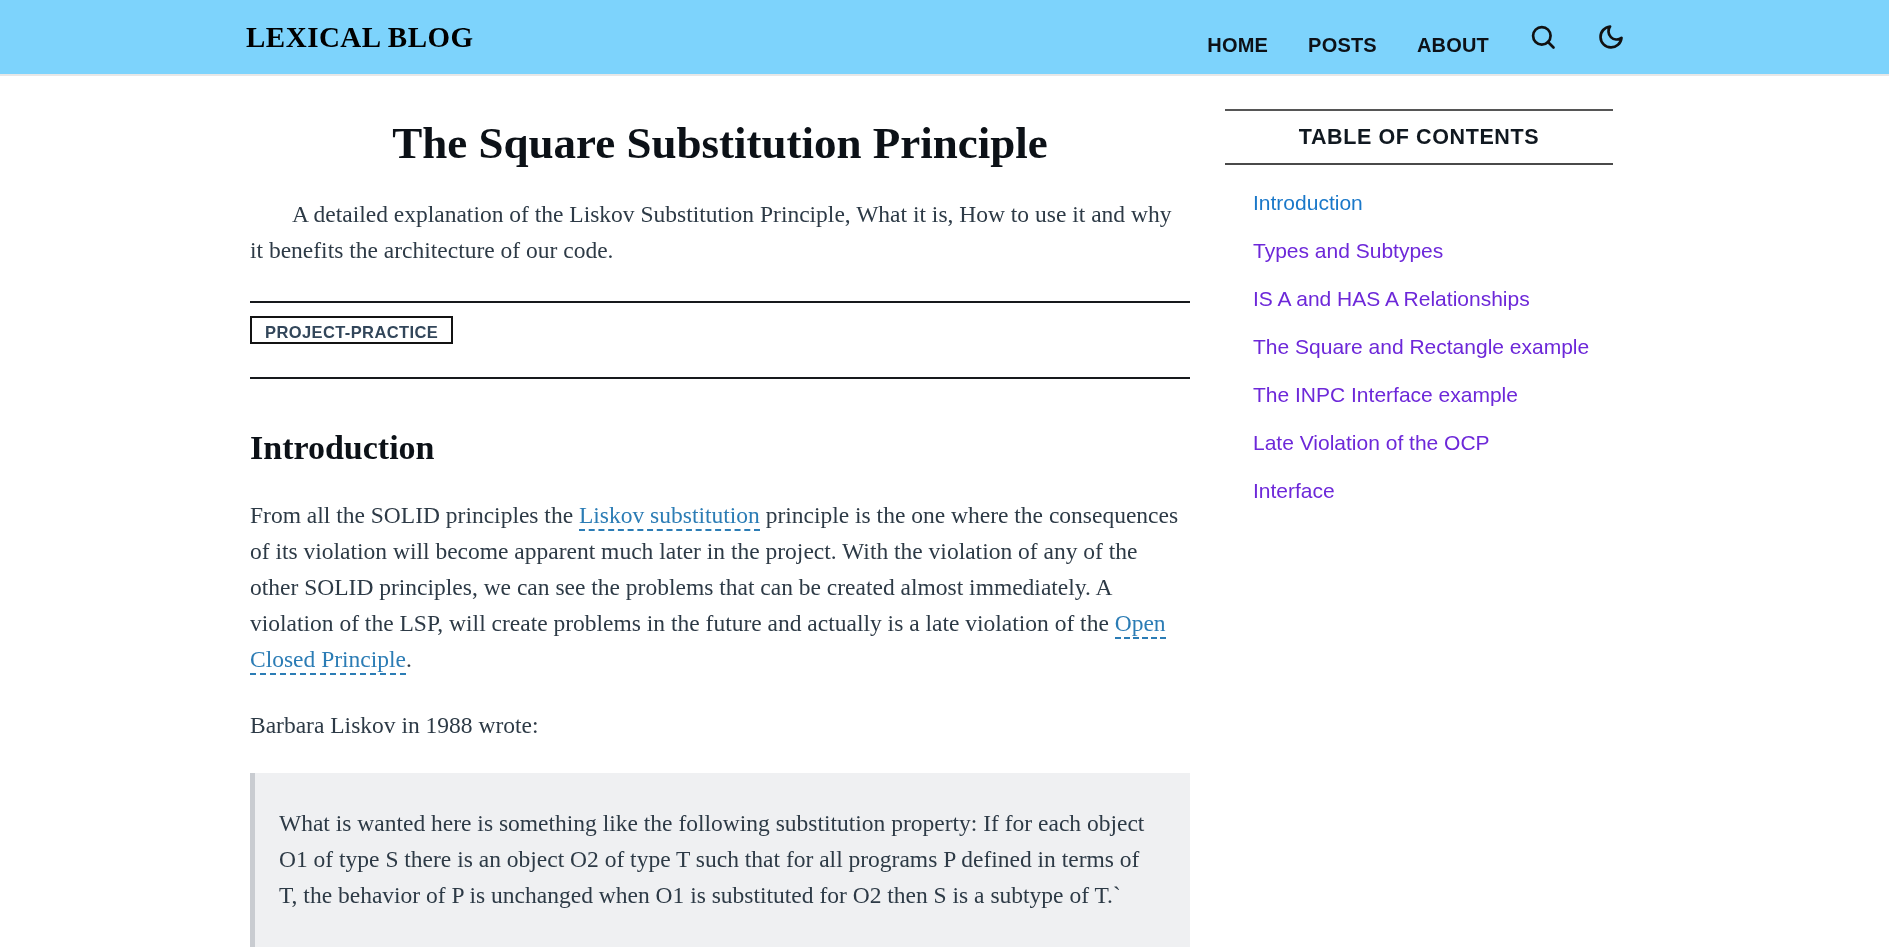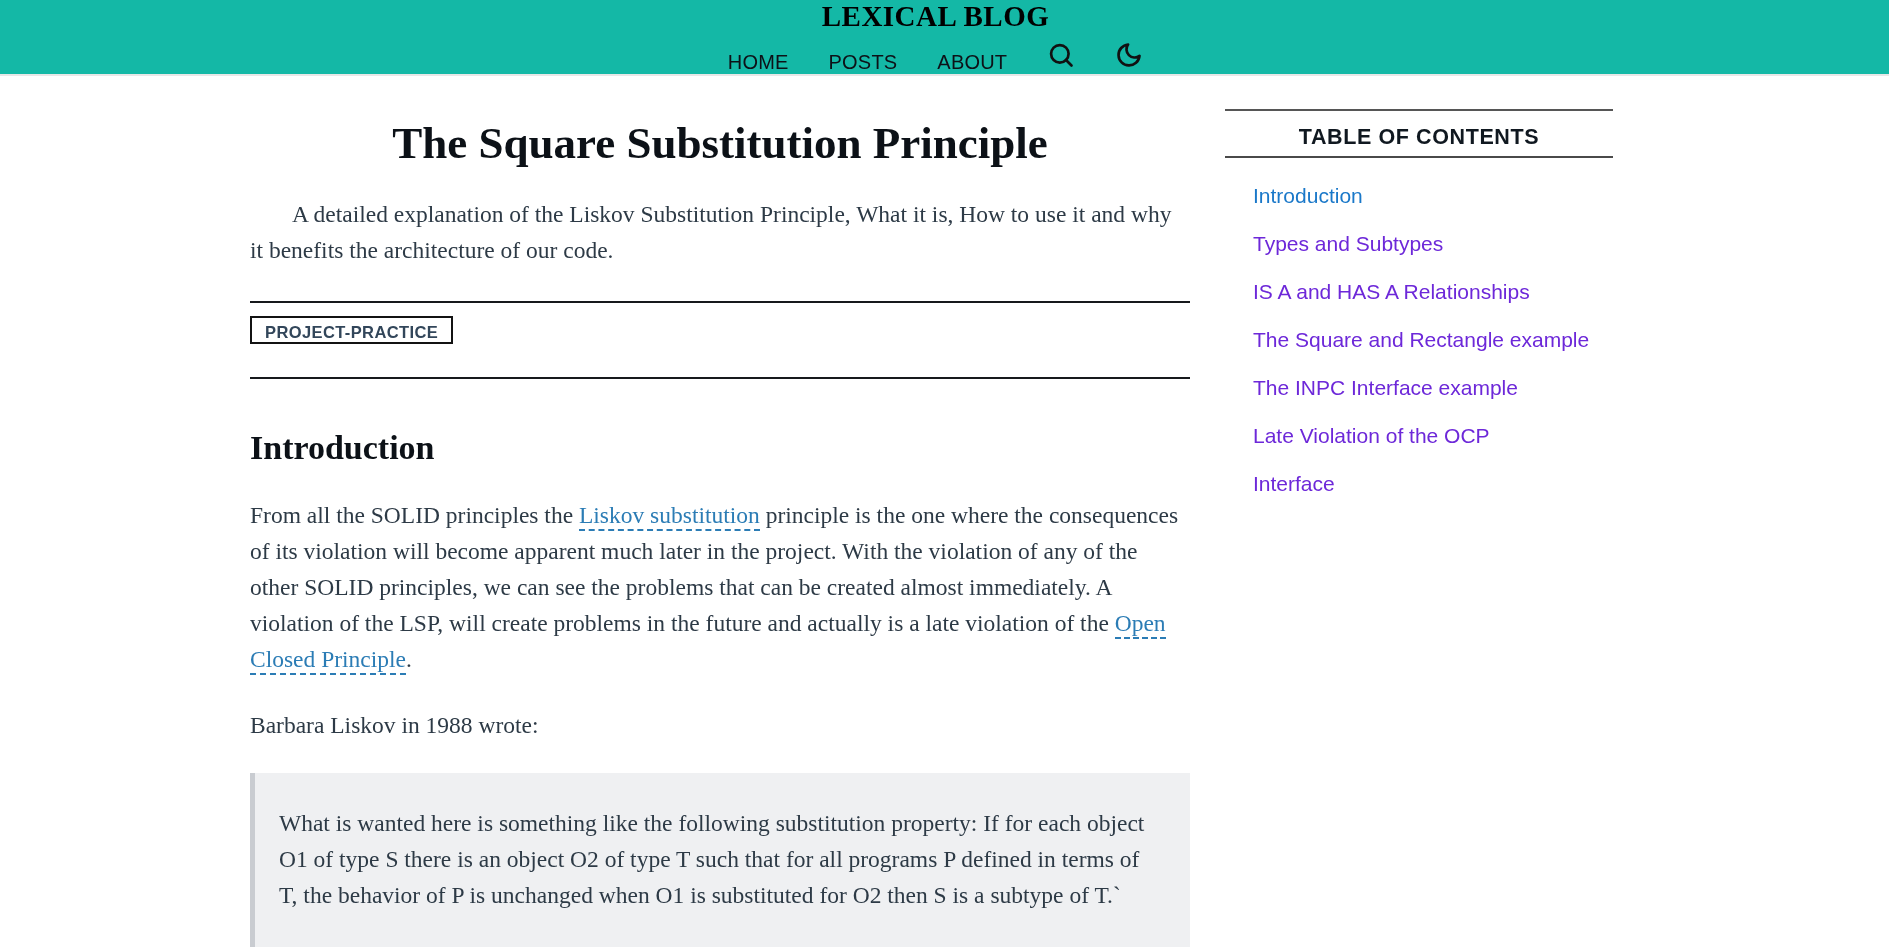--- a/index.html
+++ b/index.html
@@ -17,29 +17,29 @@
   *{box-sizing:border-box;}
   html,body{margin:0;padding:0;}
   body{
     width:1889px;height:947px;overflow:hidden;background:#ffffff;
     font-family:"Liberation Serif",serif;color:var(--body);
   }
 
   
   .site-header{
     height:76px;display:flex;align-items:center;justify-content:space-between;
-    padding:0 264px 0 246px;border-bottom:2px solid var(--header-border);background:#14b8a6;flex-direction:column;
+    padding:0 264px 0 246px;border-bottom:2px solid var(--header-border);background:#7dd3fc;
   }
   .logo{
     font-family:"Liberation Serif",serif;font-weight:bold;font-size:29px;
     letter-spacing:0.5px;color:#000;text-decoration:none;cursor:pointer;
   }
   .main-nav{display:flex;align-items:center;gap:40px;}
   .nav-link{
-    font-family:"Liberation Sans",sans-serif;font-weight:normal;font-size:20px;
+    font-family:"Liberation Sans",sans-serif;font-weight:bold;font-size:20px;
     color:#0d1117;text-decoration:none;letter-spacing:0.2px;cursor:pointer;margin-top:16px;
   }
   .icon-btn{
     background:none;border:none;padding:0;margin:0;cursor:pointer;
     display:flex;align-items:center;justify-content:center;color:#111;
   }
   .icon-btn svg{display:block;}
 
   
   .page{display:flex;align-items:flex-start;padding-left:250px;}
@@ -75,21 +75,21 @@
     padding-bottom:1px;cursor:pointer;
   }
   .quote{
     margin:30px 0 0;background:var(--quote-bg);border-left:5px solid var(--quote-border);
     padding:32px 38px 34px 24px;font-size:23.5px;line-height:36px;color:var(--body);
   }
 
   
   .toc-header{
     border-top:2px solid #565656;border-bottom:2px solid var(--toc-line);
-    padding:14px 0 6px;text-align:center;
+    padding:14px 0 13px;text-align:center;
     font-family:"Liberation Sans",sans-serif;font-weight:bold;font-size:21.5px;
     letter-spacing:0.6px;color:#101820;
   }
   .toc-list{list-style:none;margin:15px 0 0;padding:0 0 0 28px;}
   .toc-list li{line-height:46px;}
   .toc-link{
     font-family:"Liberation Sans",sans-serif;font-size:21px;color:#6d28d9;
     text-decoration:none;cursor:pointer;
   }
   .toc-link.active{color:var(--toc-active);}

